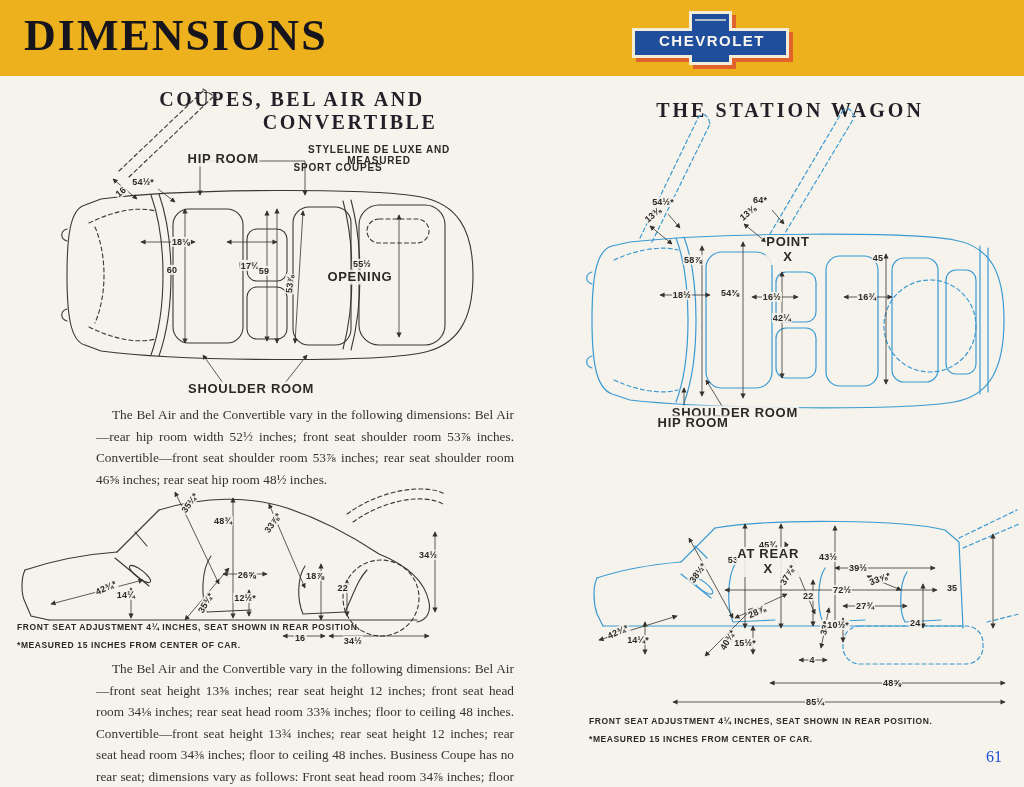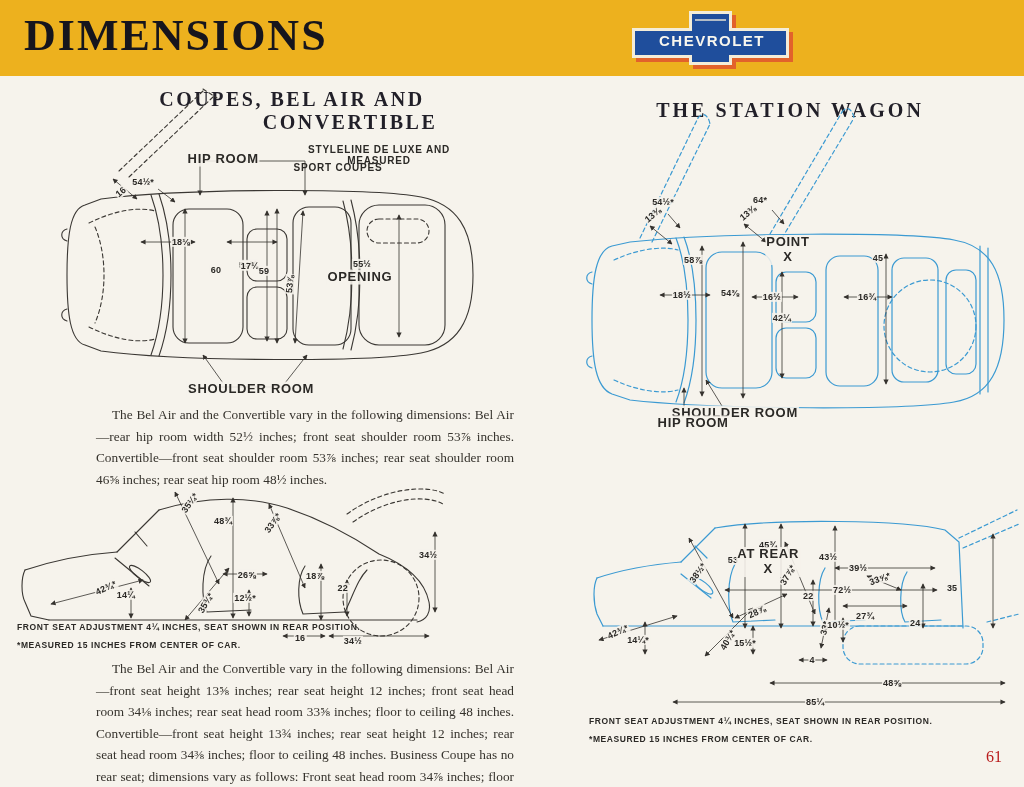--- a/index.html
+++ b/index.html
@@ -25,21 +25,21 @@
   
   .cap{font:bold 8.5px "Liberation Sans",sans-serif;letter-spacing:.6px;color:#2b2926;}
   
   .diagram{position:absolute;}
   .diagram svg{position:absolute;left:0;top:0;width:100%;height:100%;overflow:visible;}
   .ann-layer{position:absolute;left:0;top:0;width:100%;height:100%;}
   .ann{position:absolute;font:bold 9px "Liberation Sans",sans-serif;color:#2b2926;
        background:rgba(246,243,236,.88);padding:0 1px;white-space:pre-line;text-align:center;
        line-height:1.15;letter-spacing:.2px;}
   .ann.lbl{font-size:13px;letter-spacing:.7px;}
-  .page-num{font:16px "Liberation Serif",serif;color:#b91c1c;}
+  .page-num{font:16px "Liberation Serif",serif;color:#1d4ed8;}
 </style>
 </head>
 <body>
 
 <div class="abs band"></div>
 <div class="abs page-title">DIMENSIONS</div>
 
 <div class="abs logo">
   <svg viewBox="0 0 158 54" width="158" height="54">
     <g transform="translate(3,3)" fill="#e2622b">
@@ -110,21 +110,21 @@
       <path d="M168,238 L148,210" marker-end="url(#aT1)"></path>
       <path d="M230,238 L252,210" marker-end="url(#aT1)"></path>
       <path d="M160,242 H232"></path>
     </g>
   </svg>
   <div class="ann-layer">
       <span class="ann lbl" style="left: 39.1%; top: 5.4%; transform: translate(-50%, -50%);">HIP ROOM</span>
       <span class="ann num" style="left: 20.5%; top: 14.2%; transform: translate(-50%, -50%);">54½*</span>
       <span class="ann num" style="left: 15.3%; top: 18.1%; transform: translate(-50%, -50%) rotate(-40deg);">16</span>
       <span class="ann num" style="left: 25.8%; top: 37.3%; transform: translate(-50%, -50%); margin-left: 15px;">18⅛</span>
-      <span class="ann num" style="left: 27.2%; top: 48.1%; transform: translate(-50%, -50%); margin-left: 44px;">60</span>
+      <span class="ann num" style="left: 27.2%; top: 48.1%; transform: translate(-50%, -50%);">60</span>
       <span class="ann num" style="left: 44.9%; top: 46.2%; transform: translate(-50%, -50%);">54¼</span>
       <span class="ann num" style="left: 45.3%; top: 37.3%; transform: translate(-50%, -50%); margin-top: 24px;">17¼</span>
       <span class="ann num" style="left: 48.6%; top: 48.5%; transform: translate(-50%, -50%);">59</span>
       <span class="ann num" style="left: 54.7%; top: 53.5%; transform: translate(-50%, -50%) rotate(-85deg);">53⅞</span>
       <span class="ann num" style="left: 71.4%; top: 45.8%; transform: translate(-50%, -50%);">55½</span>
       <span class="ann lbl" style="left: 70.9%; top: 50.8%; transform: translate(-50%, -50%);">OPENING</span>
       <span class="ann lbl" style="left: 45.6%; top: 93.8%; transform: translate(-50%, -50%);">SHOULDER ROOM</span>
     </div>
 </div>
 
@@ -323,21 +323,21 @@
       <span class="ann num" style="left: 34%; top: 32.7%; transform: translate(-50%, -50%);">53</span>
       <span class="ann num" style="left: 42.1%; top: 26.5%; transform: translate(-50%, -50%);">45¾</span>
       <span class="ann lbl" style="left: 42.1%; top: 33.5%; transform: translate(-50%, -50%);">AT REAR
 X</span>
       <span class="ann num" style="left: 46.7%; top: 38.8%; transform: translate(-50%, -50%) rotate(-60deg);">37⅞*</span>
       <span class="ann num" style="left: 55.9%; top: 31.4%; transform: translate(-50%, -50%);">43½</span>
       <span class="ann num" style="left: 62.8%; top: 35.9%; transform: translate(-50%, -50%);">39½</span>
       <span class="ann num" style="left: 67.8%; top: 40.4%; transform: translate(-50%, -50%) rotate(-20deg);">33⅝*</span>
       <span class="ann num" style="left: 59.1%; top: 44.9%; transform: translate(-50%, -50%);">72½</span>
       <span class="ann num" style="left: 51.3%; top: 47.3%; transform: translate(-50%, -50%);">22</span>
-      <span class="ann num" style="left: 64.4%; top: 51.4%; transform: translate(-50%, -50%); margin-top: 10px;">27¾</span>
+      <span class="ann num" style="left: 64.4%; top: 51.4%; transform: translate(-50%, -50%);">27¾</span>
       <span class="ann num" style="left: 84.4%; top: 44.1%; transform: translate(-50%, -50%);">35</span>
       <span class="ann num" style="left: 75.9%; top: 54.3%; transform: translate(-50%, -50%); margin-top: 10px;">24</span>
       <span class="ann num" style="left: 39.5%; top: 53.9%; transform: translate(-50%, -50%) rotate(-25deg);">28⅞</span>
       <span class="ann num" style="left: 7.6%; top: 62%; transform: translate(-50%, -50%) rotate(-25deg);">42¾*</span>
       <span class="ann num" style="left: 12.2%; top: 65.3%; transform: translate(-50%, -50%);">14¼*</span>
       <span class="ann num" style="left: 32.9%; top: 65.3%; transform: translate(-50%, -50%) rotate(-60deg);">40¾*</span>
       <span class="ann num" style="left: 36.8%; top: 66.5%; transform: translate(-50%, -50%);">15½*</span>
       <span class="ann num" style="left: 55.2%; top: 60.4%; transform: translate(-50%, -50%) rotate(-75deg);">33*</span>
       <span class="ann num" style="left: 58.2%; top: 59.2%; transform: translate(-50%, -50%);">10½*</span>
       <span class="ann num" style="left: 52.2%; top: 73.5%; transform: translate(-50%, -50%);">4</span>

